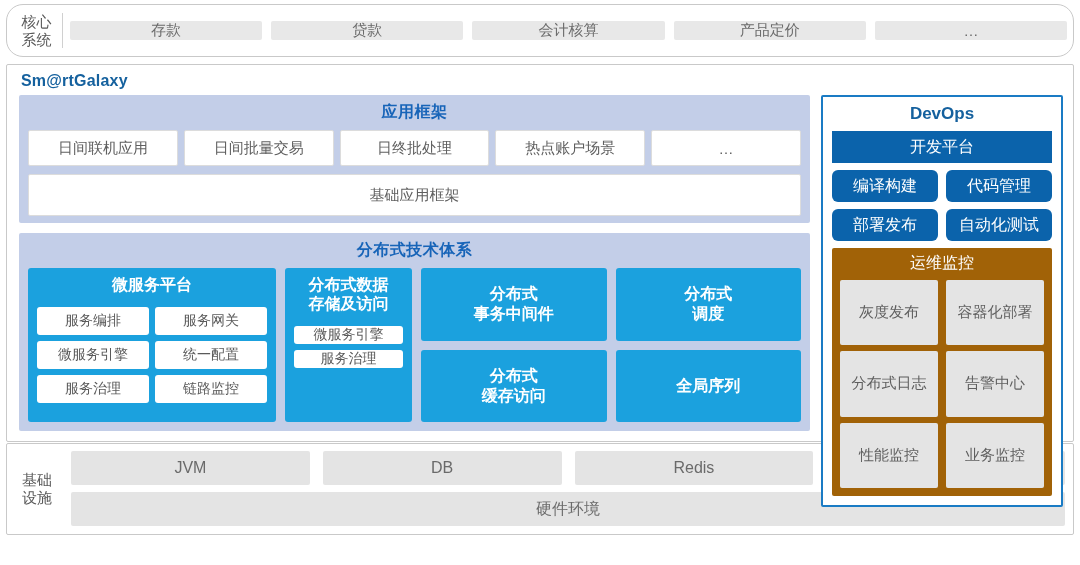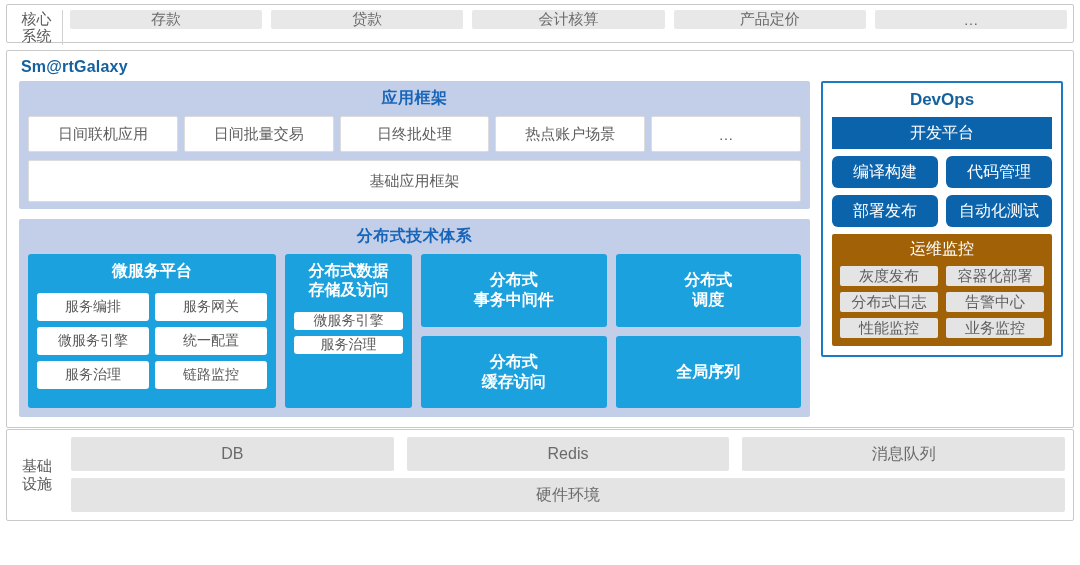--- a/index.html
+++ b/index.html
@@ -13,23 +13,24 @@
 
   
   .outer-panel {
     border: 1px solid #c9c9c9;
     background: #ffffff;
     border-radius: 2px;
   }
 
   
   .core-strip {
-    display: flex; align-items: flex-start;
-    height: 39px;
+    display: flex; align-items: center;
+    height: 53px;
     padding: 5px 6px 5px 4px;
+    border-radius: 17px;
   }
   .core-label {
     width: 52px; min-width: 52px;
     display: flex; flex-direction: column;
     align-items: center; justify-content: center;
     font-size: 15px; color: #595959; line-height: 1.15;
     border-right: 1px solid #d0d0d0;
     margin-right: 7px;
   }
   .core-items { display: flex; flex: 1; gap: 9px; }
@@ -113,21 +114,21 @@
     flex: 1;
     display: flex; align-items: center; justify-content: center;
     color: #fff; font-weight: bold; font-size: 16px;
     text-align: center; line-height: 1.25;
   }
 
   
   .devops-panel {
     border: 2px solid #1a7bc4;
     border-radius: 2px;
-    height: 276px;
+    height: 412px;
     padding: 7px 9px 9px 9px;
     background: #ffffff;
     display: flex; flex-direction: column;
   }
   .devops-title {
     text-align: center; font-size: 17px; font-weight: bold;
     color: #15619e; margin-bottom: 7px;
   }
   .dk-bar {
     background: #0b63ab; border-radius: 0;
@@ -325,20 +326,21 @@
     </div>
   </div>
 
   <div class="outer-panel infra-panel">
     <div class="infra-label">
       <span>基础</span>
       <span>设施</span>
     </div>
     <div class="infra-cols">
       <div class="infra-row">
+        <div class="infra-chip">JVM</div>
         <div class="infra-chip">DB</div>
         <div class="infra-chip">Redis</div>
         <div class="infra-chip">消息队列</div>
       </div>
       <div class="infra-row">
         <div class="infra-wide">硬件环境</div>
       </div>
     </div>
   </div>
 

